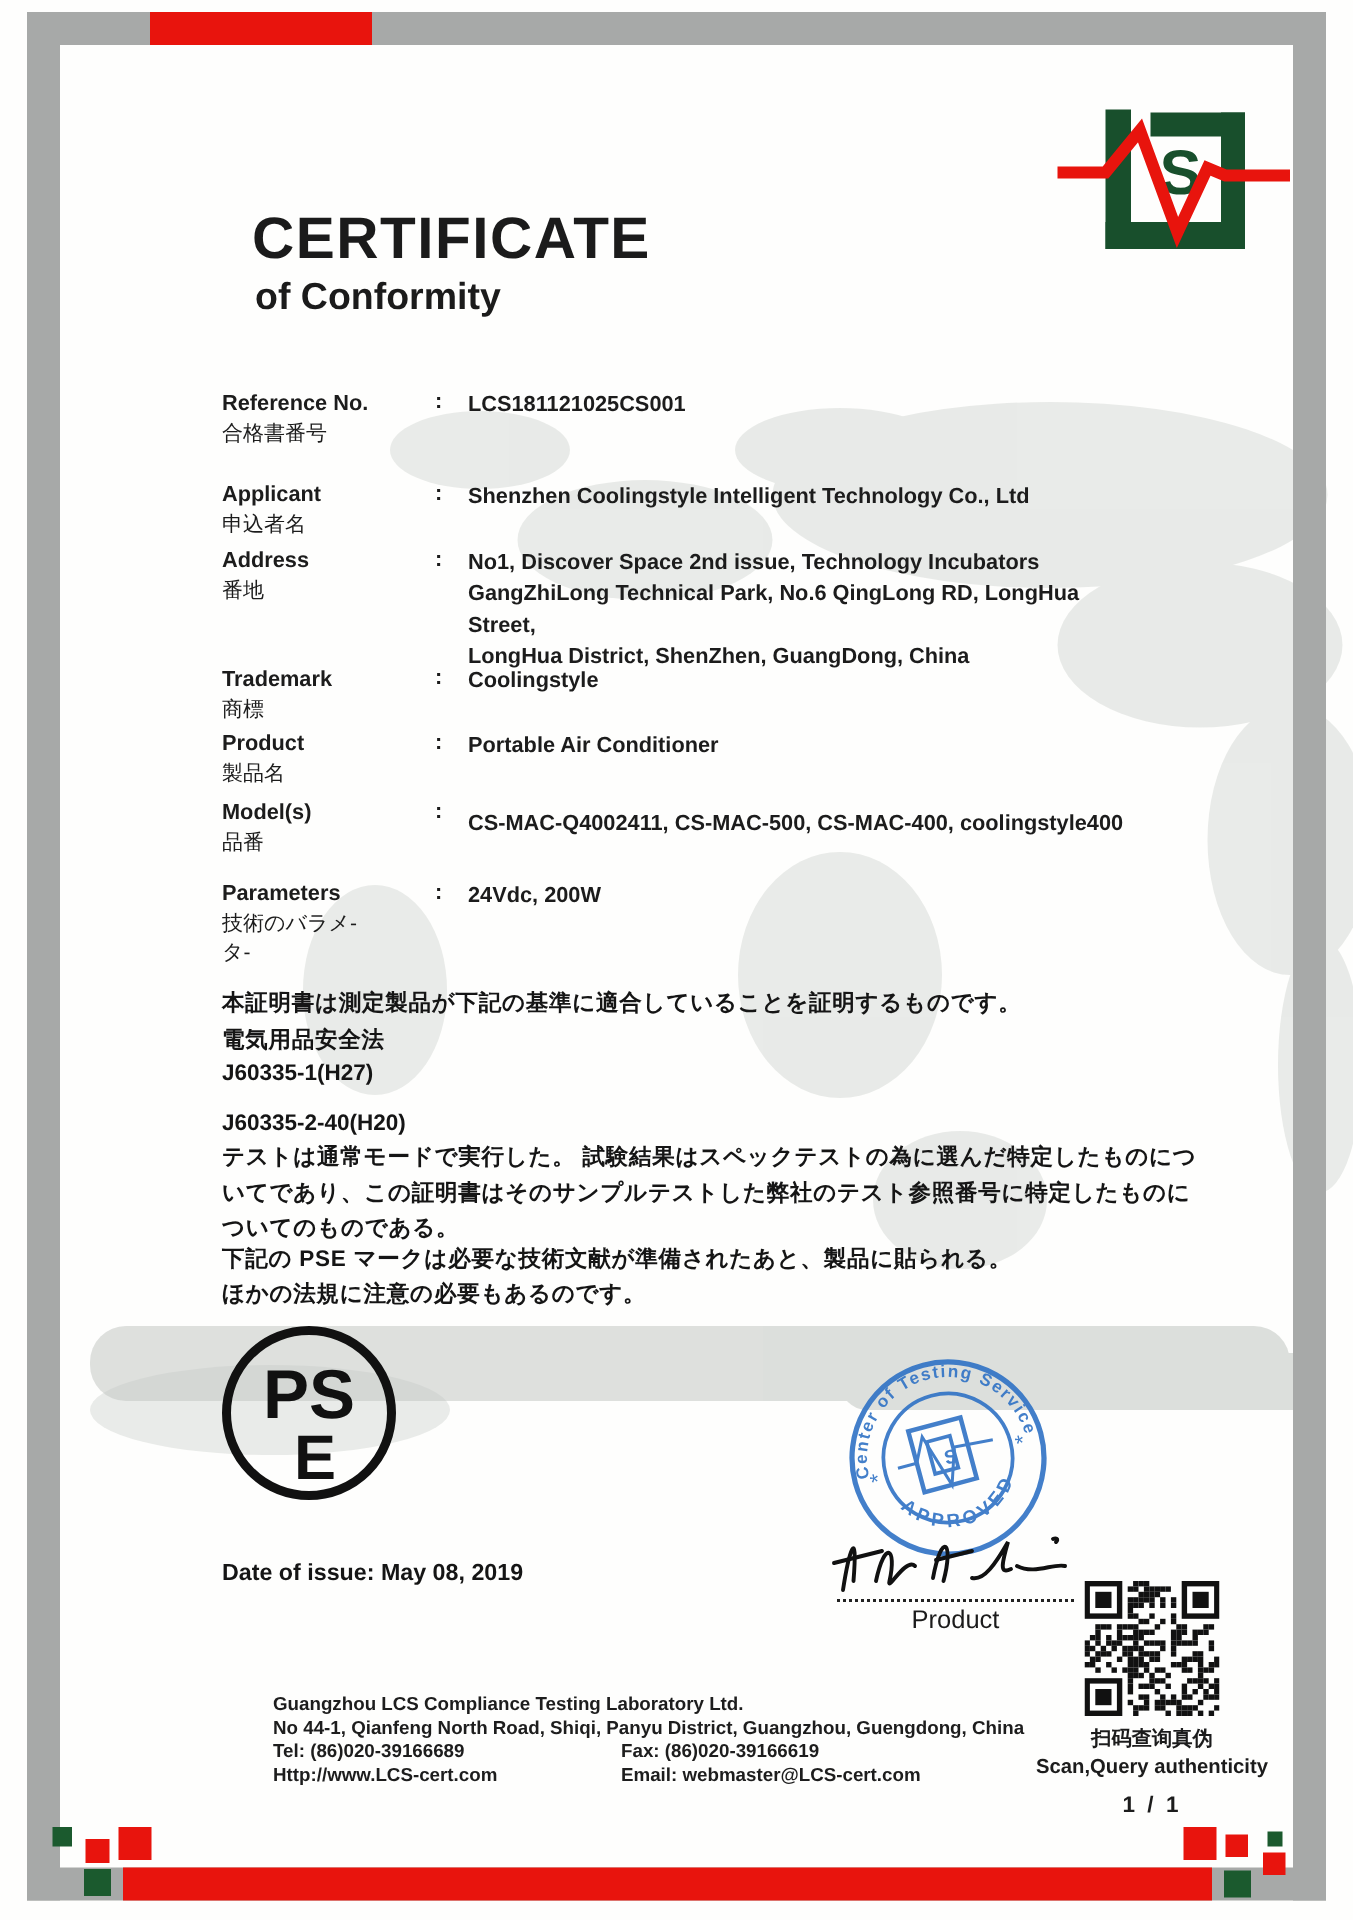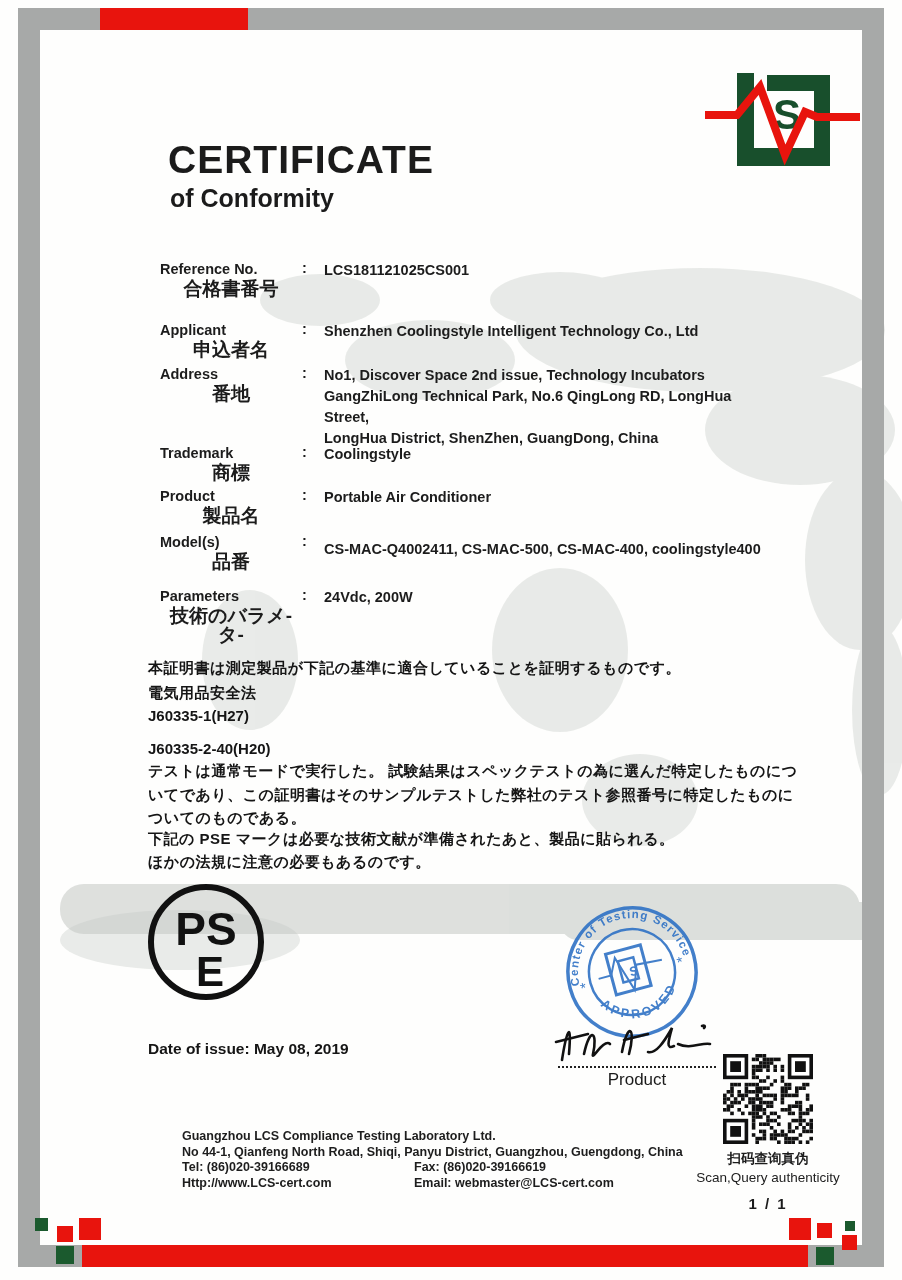--- a/index.html
+++ b/index.html
@@ -15,38 +15,38 @@
   .sq{position:absolute;}
   .sq.green{background:#1b5a2e;}
   .sq.red{background:#e8140d;}
   
   .map-bg{position:absolute;left:0;top:0;z-index:0;pointer-events:none;}
   .content{position:absolute;inset:0;z-index:1;}
   
   .title{position:absolute;left:168px;top:138px;font-size:39px;font-weight:bold;letter-spacing:1px;color:#1b1b1b;}
   .subtitle{position:absolute;left:170px;top:184px;font-size:25px;font-weight:bold;color:#1b1b1b;}
   
-  .frow{position:absolute;left:160px;width:620px;display:flex;align-items:flex-start;}
+  .frow{position:absolute;left:148px;width:620px;display:flex;align-items:flex-start;}
   .frow .lblcol{width:142px;flex:0 0 142px;}
   .frow .lbl-en{font-size:14.5px;font-weight:bold;line-height:19px;}
-  .frow .lbl-jp{font-size:19px;font-weight:700;line-height:19px;text-align:center;}
+  .frow .lbl-jp{font-size:14px;font-weight:400;line-height:19px;}
   .frow .colon{width:22px;flex:0 0 22px;font-size:14.5px;font-weight:bold;}
   .frow .val{font-size:14.5px;font-weight:bold;line-height:21px;}
   
   .jpline{position:absolute;left:148px;font-size:15px;font-weight:600;letter-spacing:.5px;color:#151515;}
   .stdline{position:absolute;left:148px;font-size:15px;font-weight:bold;color:#151515;}
   
   .sig-line{position:absolute;left:558px;top:1066px;width:158px;border-top:2px dotted #222;}
   .manager{position:absolute;left:552px;top:1070px;width:170px;text-align:center;font-size:17px;color:#1b1b1b;}
   .issue-date{position:absolute;left:148px;top:1040px;font-size:15.5px;font-weight:bold;color:#151515;}
   
   .qr-wrap{position:absolute;left:688px;top:1054px;width:160px;text-align:center;}
   .qr-wrap svg{display:block;margin:0 auto;}
   .qr-cap-cn{font-size:13.5px;font-weight:bold;margin-top:6px;}
-  .qr-cap-en{font-size:13.5px;font-weight:normal;margin-top:2px;}
+  .qr-cap-en{font-size:13.5px;font-weight:bold;margin-top:2px;}
   .qr-page{font-size:15px;font-weight:bold;margin-top:10px;letter-spacing:2px;}
   
   .footer{position:absolute;left:140px;top:1129px;font-size:12.5px;line-height:15.5px;color:#1d1d1d;font-weight:600;margin-left:42px;}
   .footer .cols{display:flex;}
   .footer .c1{width:232px;}
 </style>
 </head>
 <body>
 
 <div class="page">

